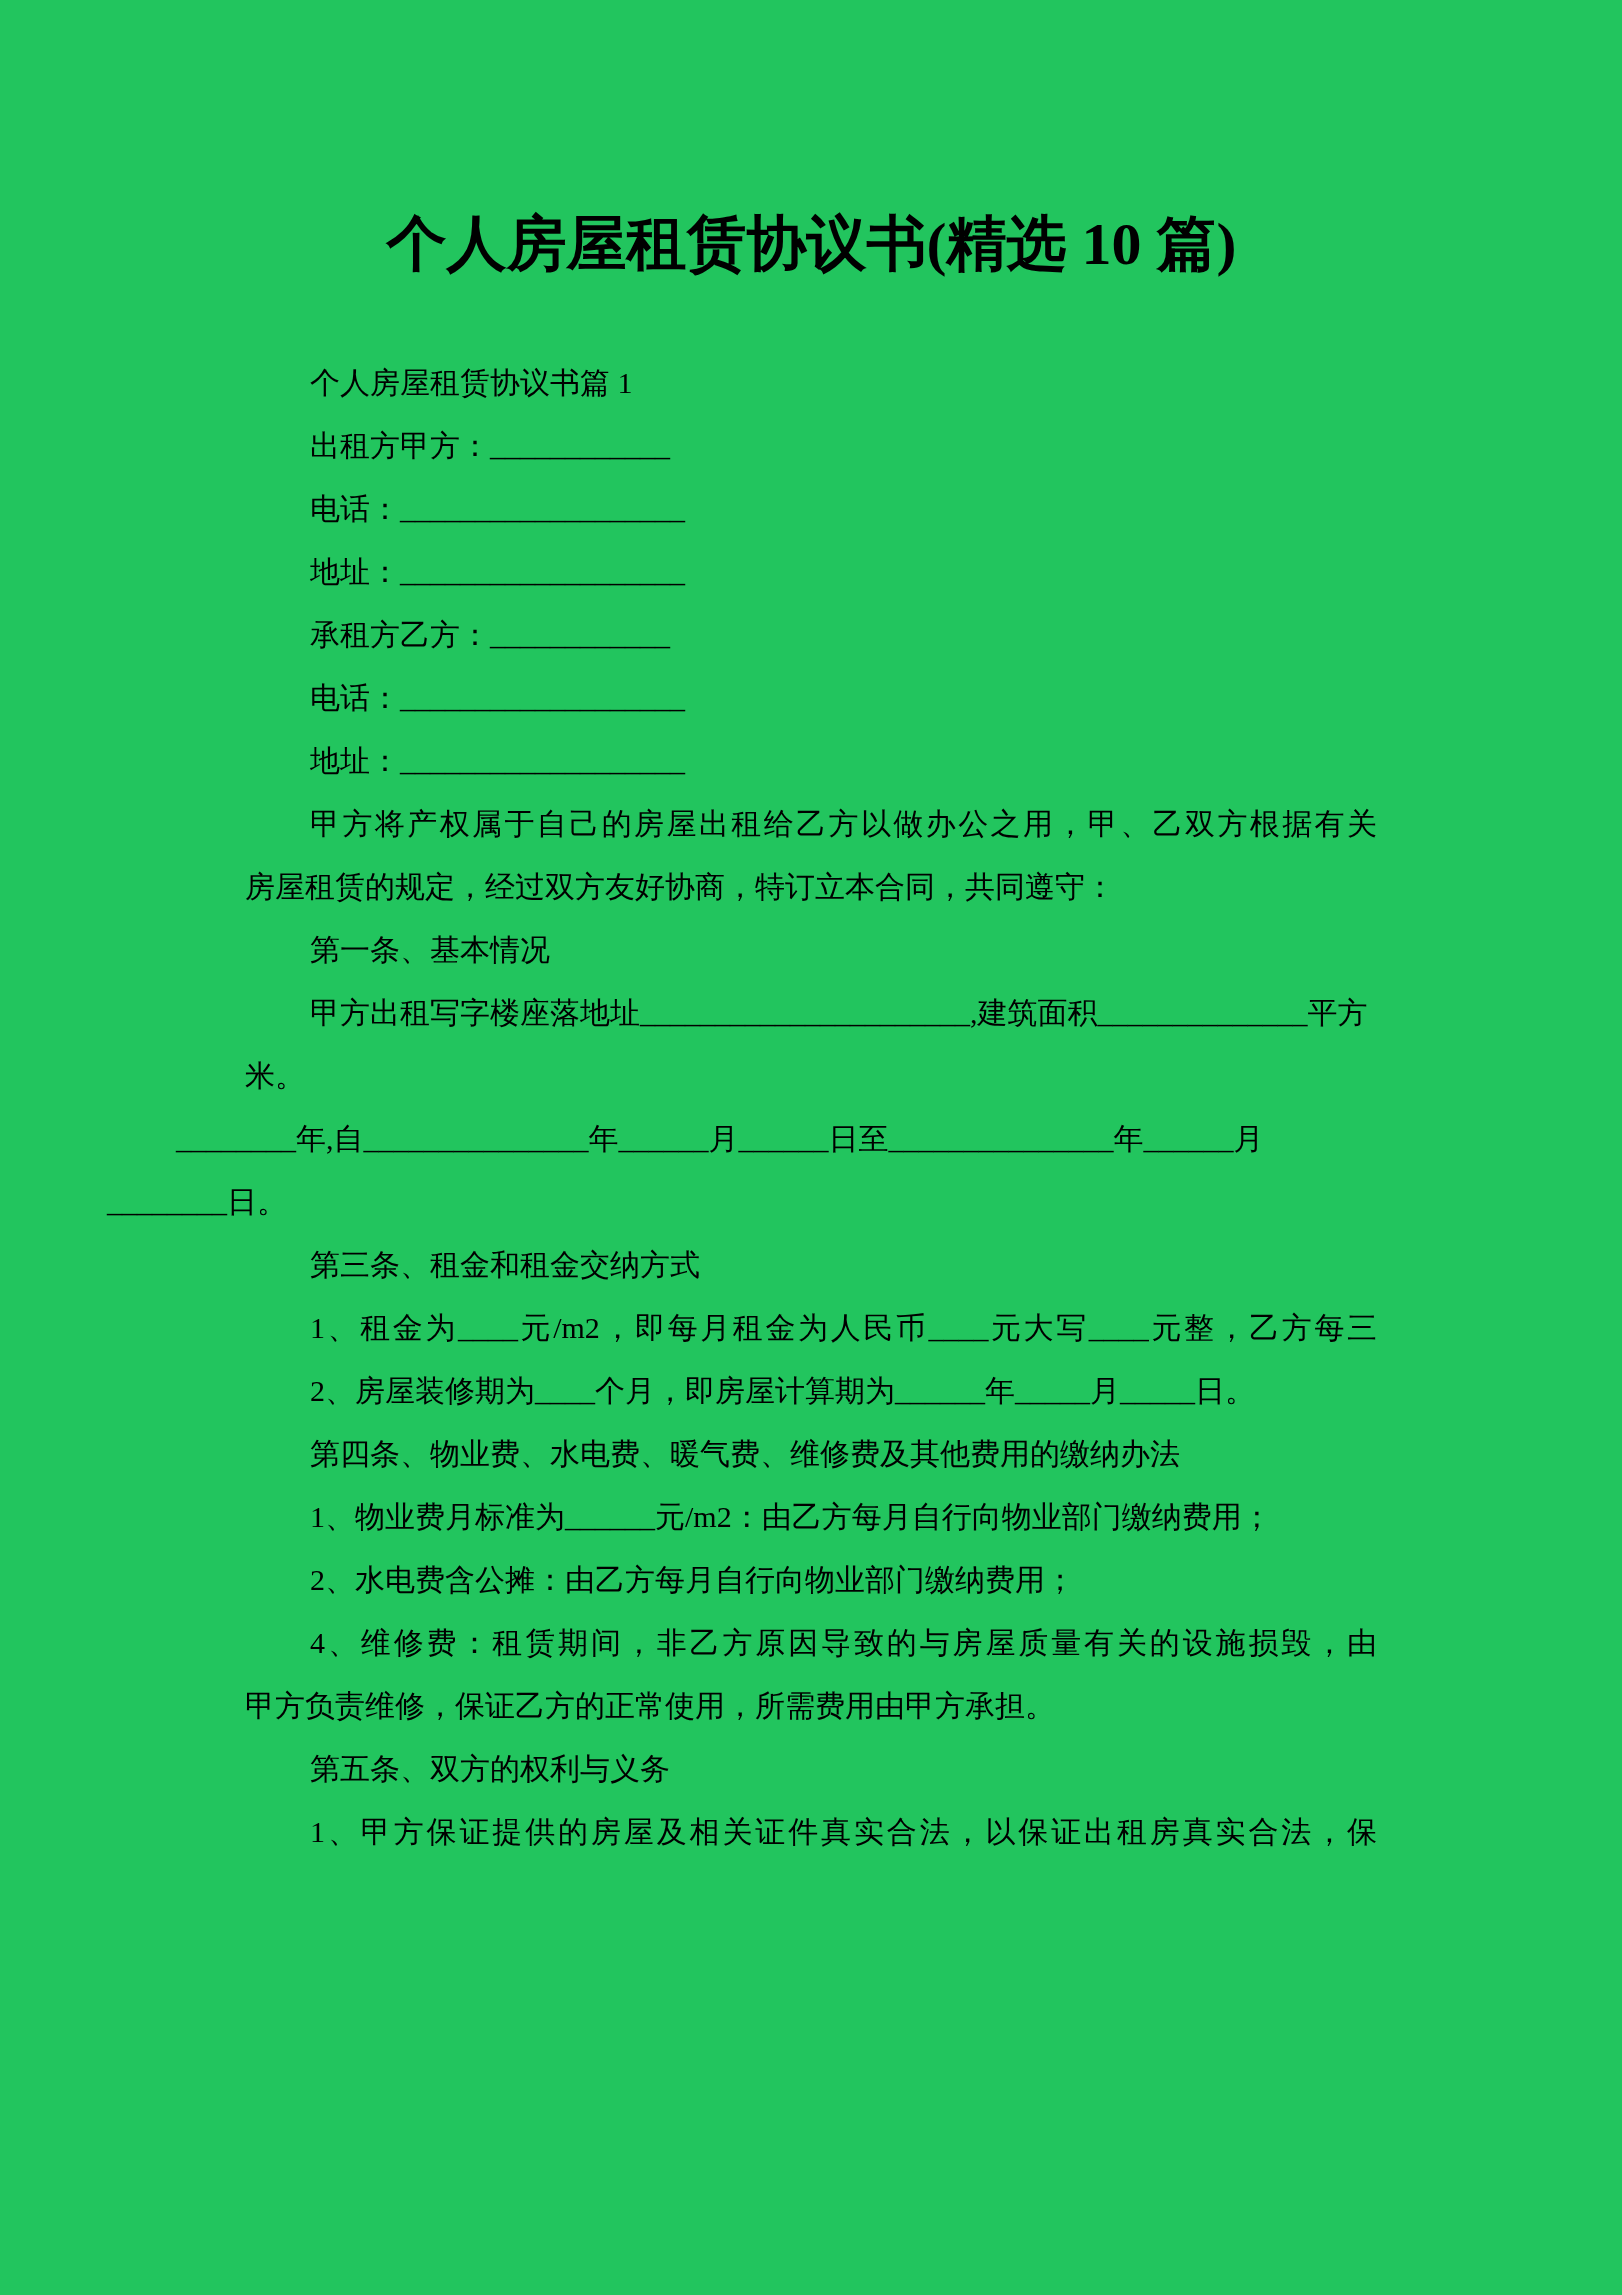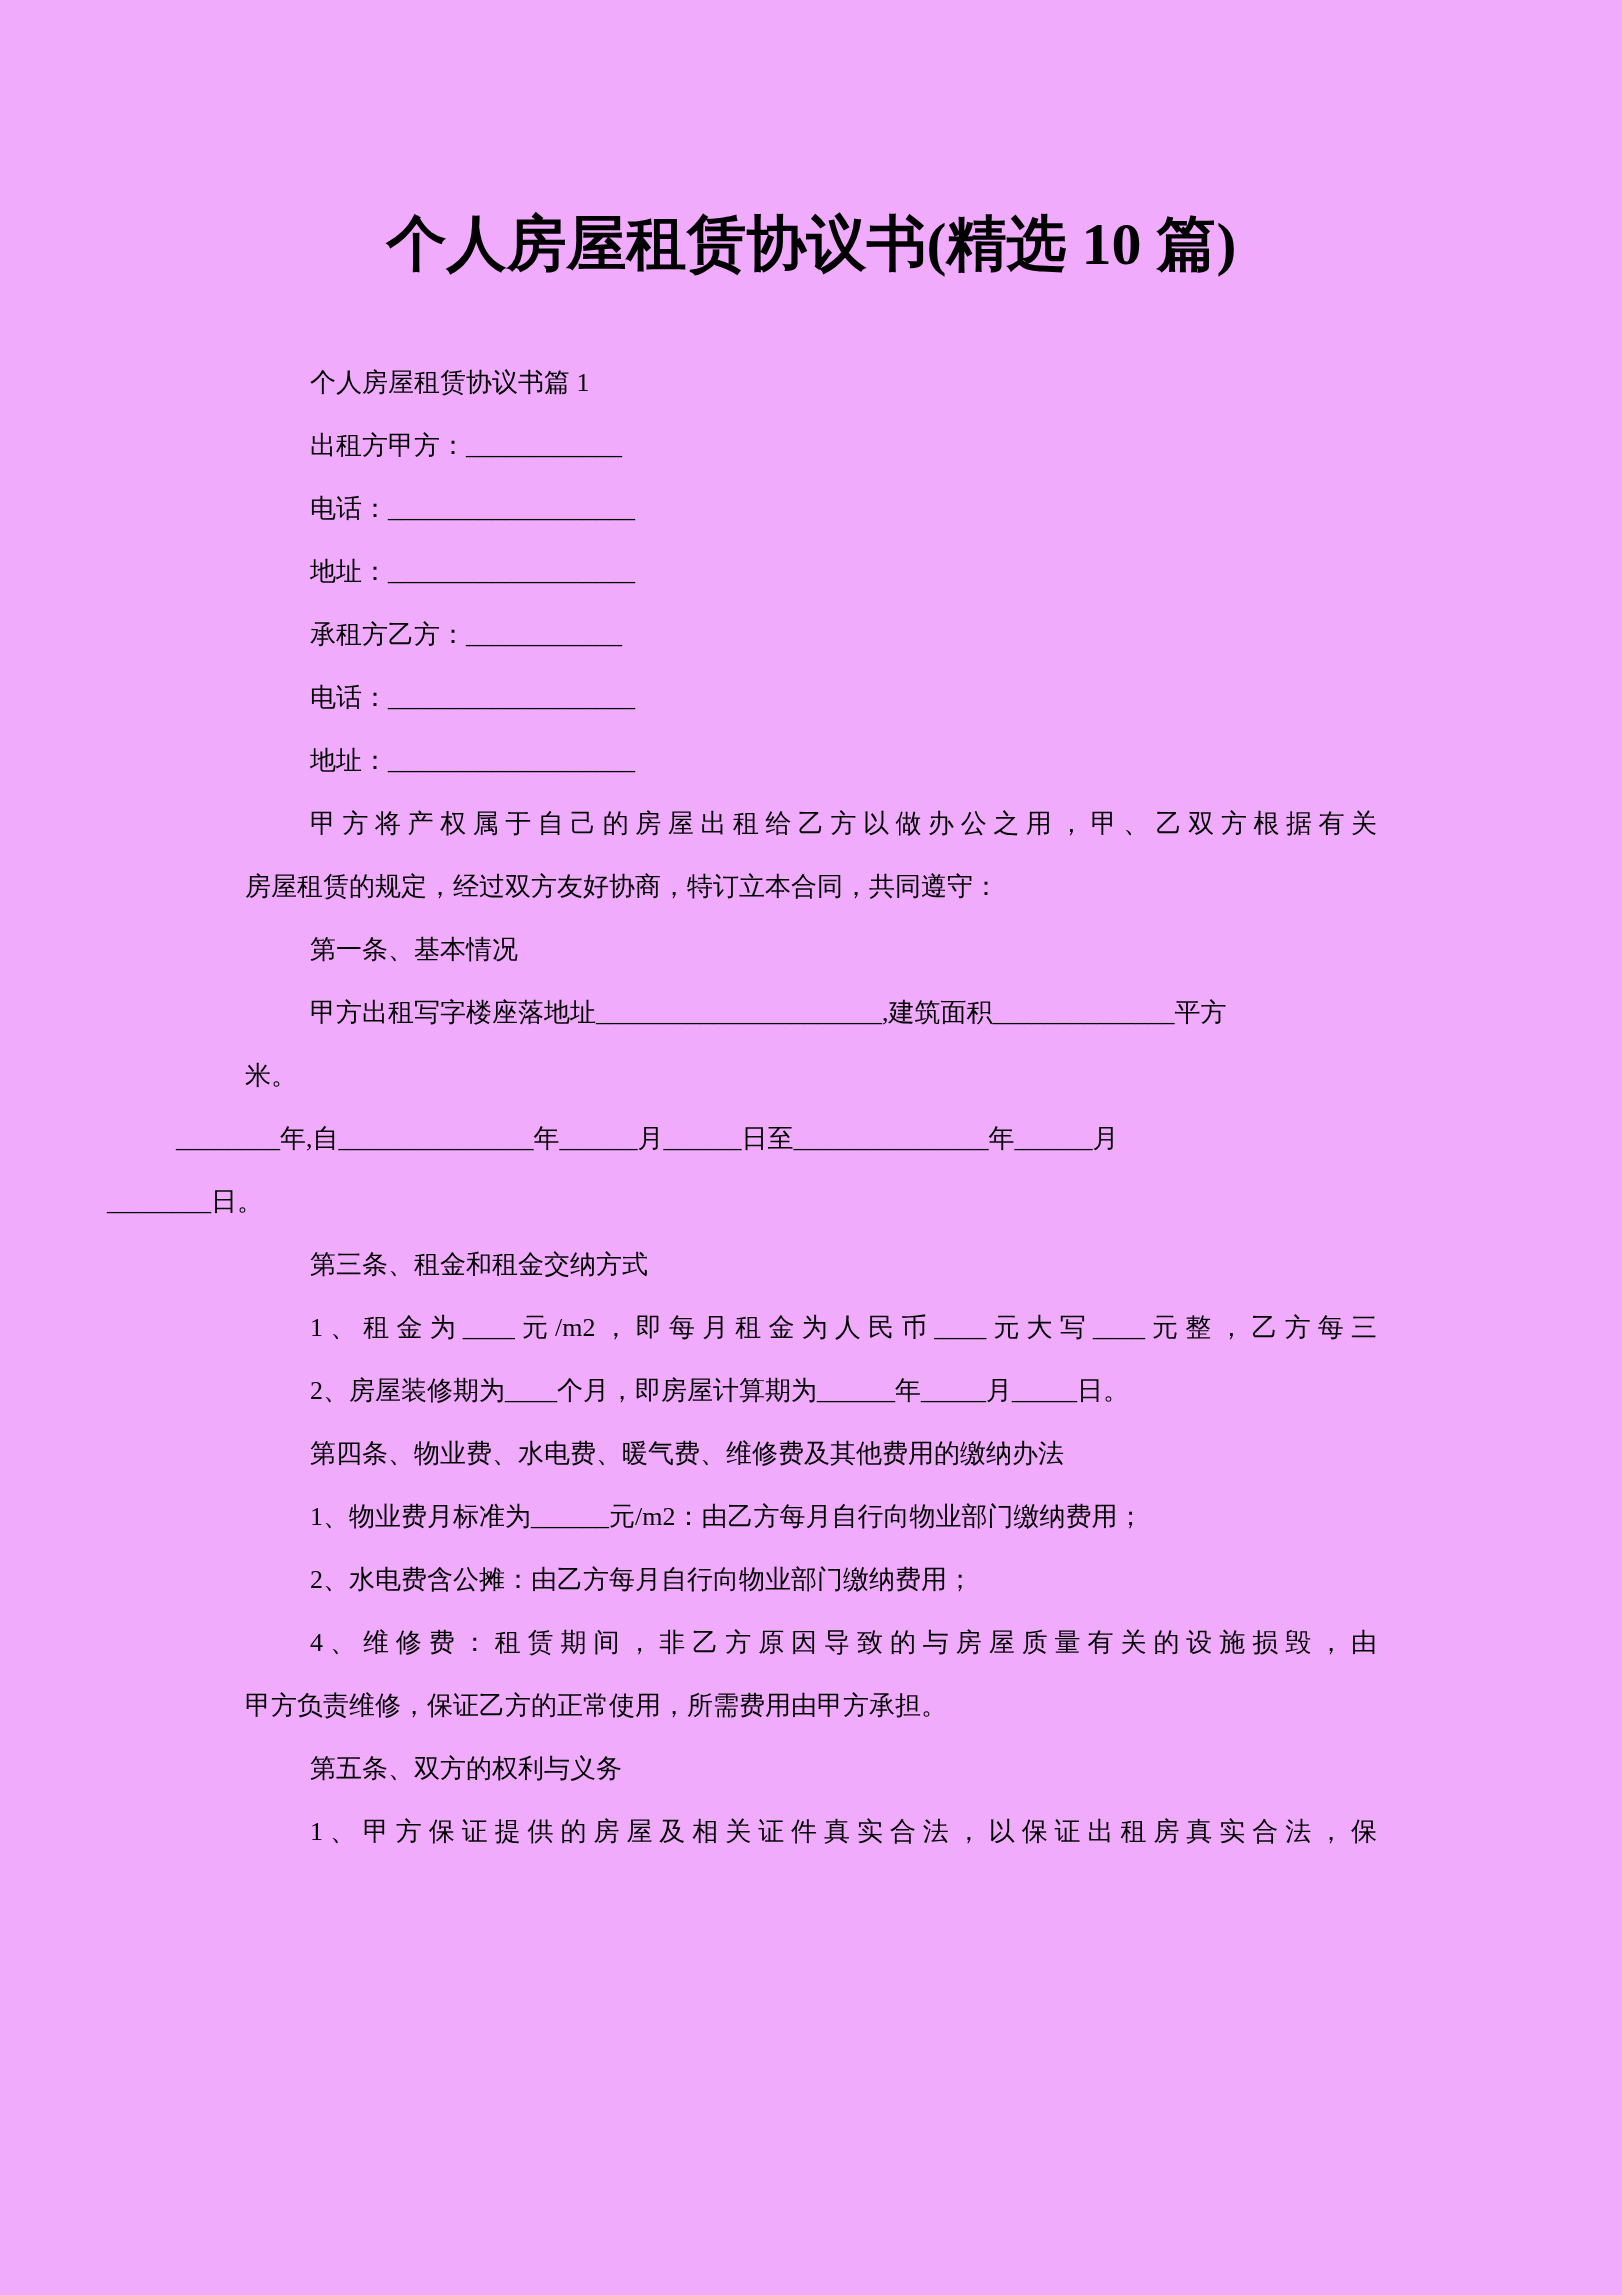--- a/index.html
+++ b/index.html
@@ -4,21 +4,21 @@
 <style>
   html, body {
     margin: 0;
     padding: 0;
     background: #ffffff;
   }
   .page {
     position: relative;
     width: 1623px;
     height: 2295px;
-    background: #f0abfc;
+    background: #22c55e;
     color: #000000;
     font-family: "Liberation Serif", "DejaVu Serif", serif;
     overflow: hidden;
   }
   .doc-title {
     position: absolute;
     top: 198px;
     left: 0;
     width: 100%;
     height: 92px;
@@ -30,21 +30,21 @@
   }
   .doc-body {
     position: absolute;
     top: 351px;
     left: 245px;
     width: 1132px;
   }
   .ln {
     height: 63px;
     line-height: 63px;
-    font-size: 26px;
+    font-size: 30px;
     white-space: nowrap;
   }
   .i { padding-left: 65px; }           
   .j { text-align: justify; text-align-last: justify; } 
   .h1 { margin-left: -69px; }          
   .h2 { margin-left: -138px; }          
 </style>
 </head>
 <body>
 

